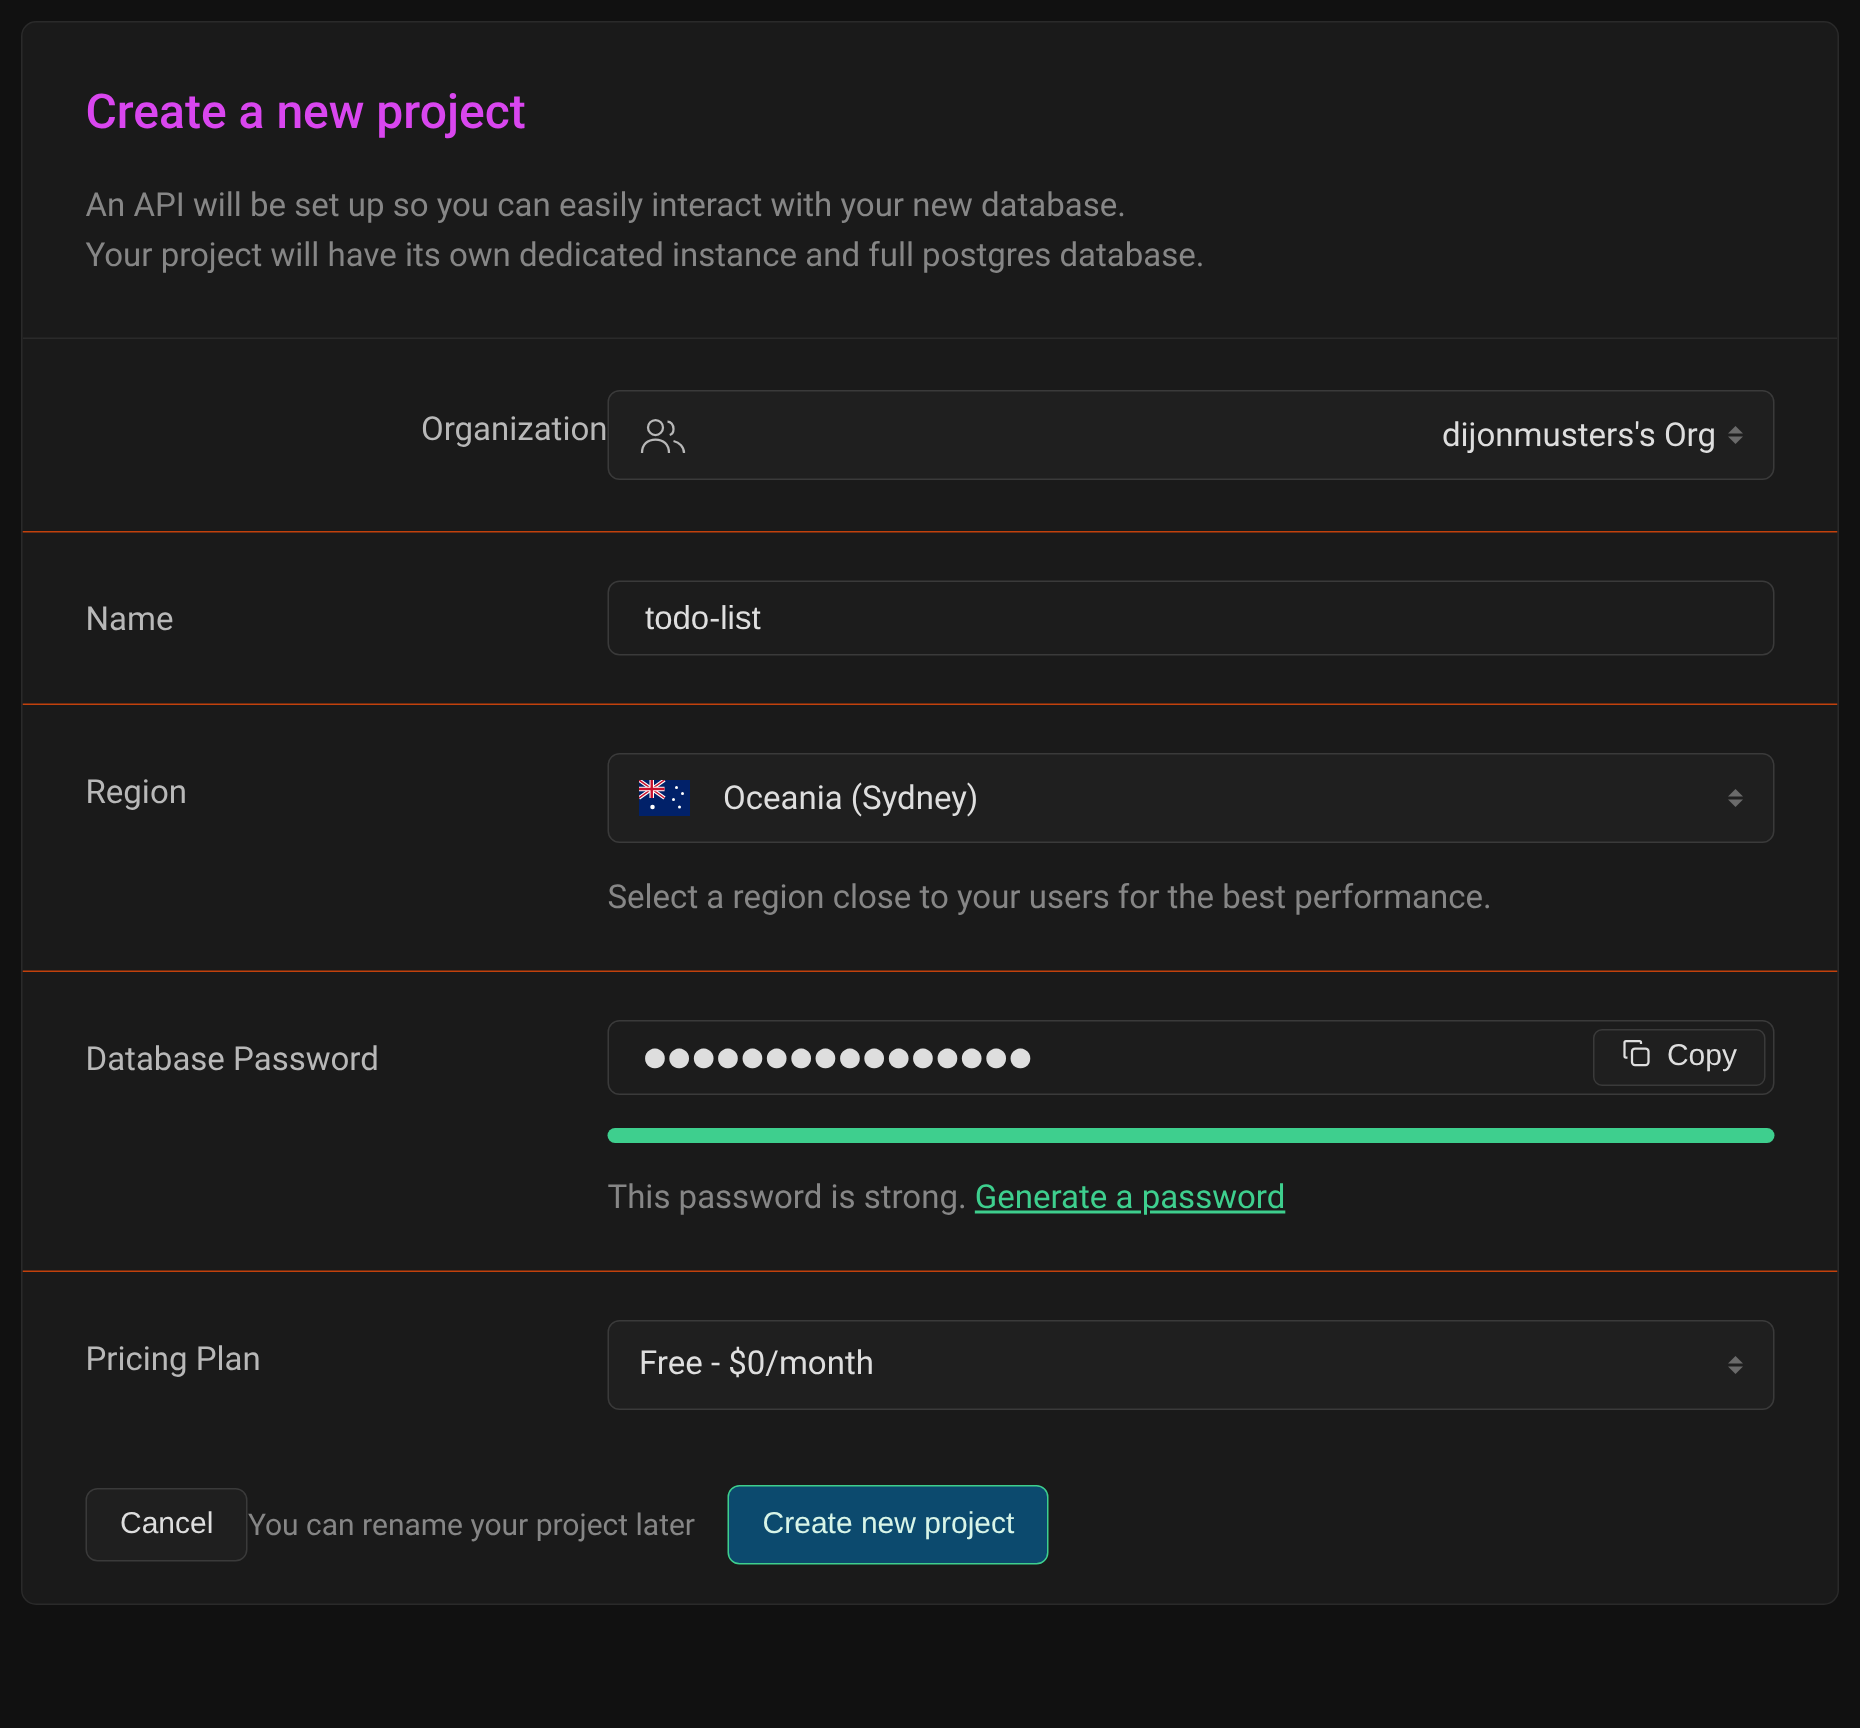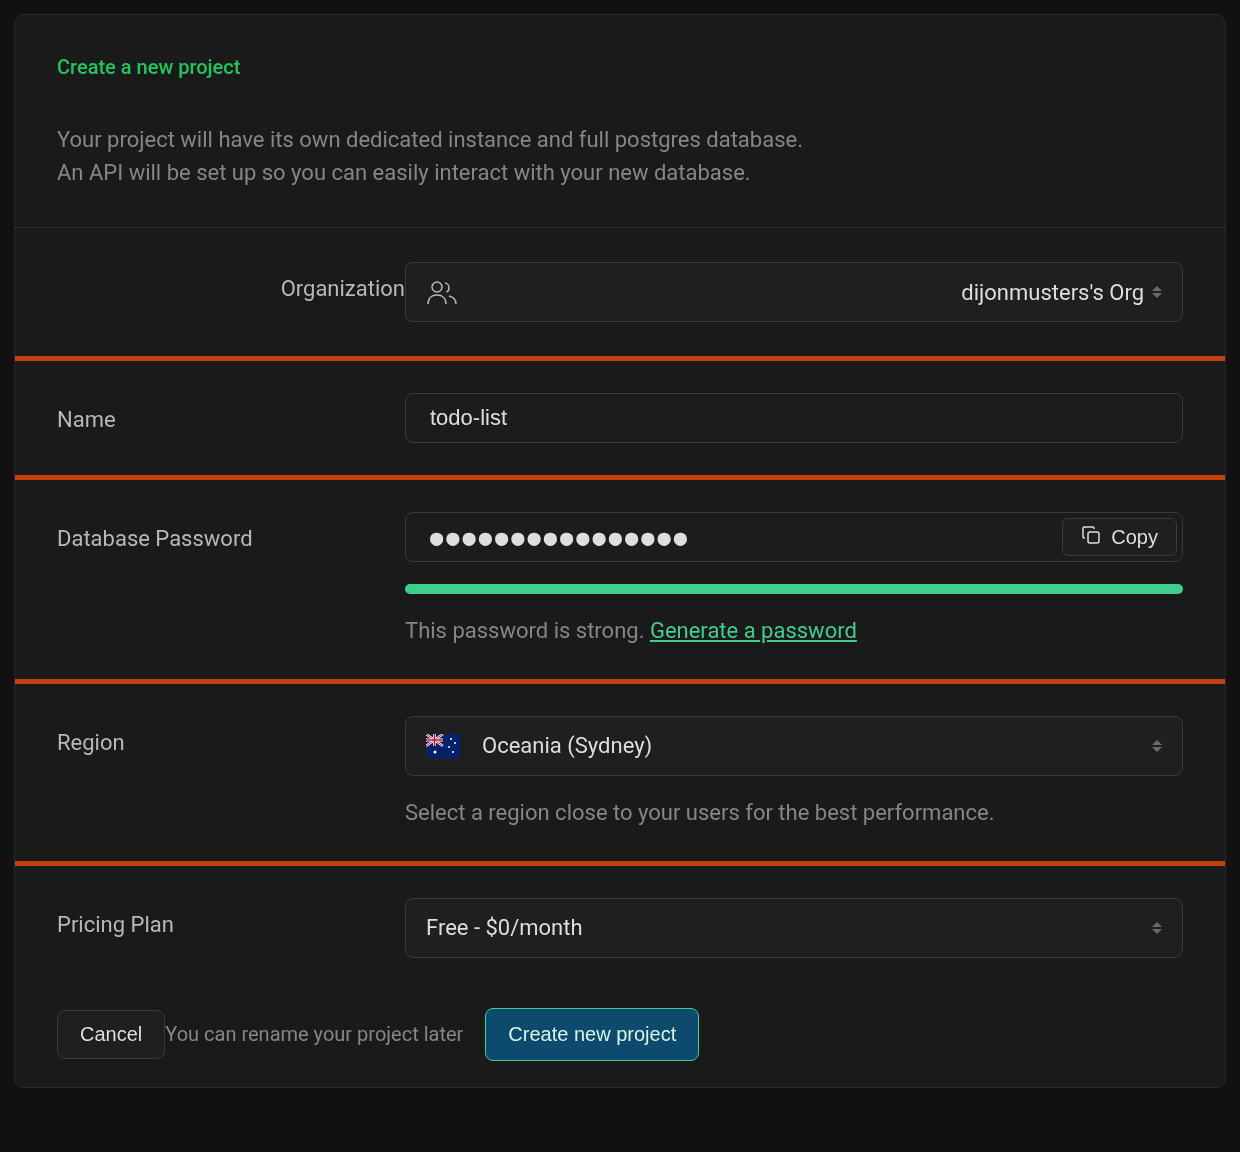--- a/index.html
+++ b/index.html
@@ -18,39 +18,39 @@
     .modal {
       background: #1a1a1a;
       border: 1px solid #2a2a2a;
       border-radius: 10px;
       overflow: hidden;
     }
     .modal-header {
       padding: 40px 42px 38px 42px;
     }
     .modal-title {
-      font-size: 20px;
+      font-size: 32px;
       font-weight: 500;
-      color: #22c55e;
-      margin-bottom: 44px;
+      color: #d946ef;
+      margin-bottom: 28px;
     }
     .modal-description {
       font-size: 22px;
       color: #868686;
       line-height: 1.5;
     }
     .form-section {
       border-top: 1px solid #2a2a2a;
       padding: 0;
     }
     .form-row {
       display: flex;
       align-items: flex-start;
       padding: 32px 42px;
-      border-top: 5px solid #c2410c;
+      border-top: 1px solid #c2410c;
     }
     .form-row:first-child {
       border-top: none;
     }
     .form-row-org {
       padding-top: 34px;
       padding-bottom: 34px;
       text-align: right;
     }
     .form-label {
@@ -213,22 +213,22 @@
     }
   </style>
 </head>
 <body>
 
 <div class="modal">
 
   <div class="modal-header">
     <h1 class="modal-title">Create a new project</h1>
     <div class="modal-description">
+      <div>An API will be set up so you can easily interact with your new database.</div>
       <div>Your project will have its own dedicated instance and full postgres database.</div>
-      <div>An API will be set up so you can easily interact with your new database.</div>
     </div>
   </div>
 
   <div class="form-section">
 
     <div class="form-row form-row-org">
       <div class="form-label">Organization</div>
       <div class="form-control">
         <div class="select-control">
           <span class="users-icon">
@@ -245,42 +245,20 @@
             <span class="arrow-down"></span>
           </span>
         </div>
       </div>
     </div>
 
     <div class="form-row">
       <div class="form-label">Name</div>
       <div class="form-control">
         <input type="text" class="input-control" value="todo-list" style="">
-      </div>
-    </div>
-
-    <div class="form-row">
-      <div class="form-label">Database Password</div>
-      <div class="form-control">
-        <div class="password-wrapper">
-          <input type="text" class="input-control password-input" value="●●●●●●●●●●●●●●●●" style="">
-          <button class="copy-button">
-            <span>
-              <svg width="20" height="20" viewBox="0 0 20 20" fill="none" stroke="#dedede" stroke-width="1.5">
-                <rect x="7" y="7" width="11" height="11" rx="2"></rect>
-                <path d="M4 13 L3 13 C2.4 13 2 12.6 2 12 L2 3 C2 2.4 2.4 2 3 2 L12 2 C12.6 2 13 2.4 13 3 L13 4"></path>
-              </svg>
-            </span>
-            <span>Copy</span>
-          </button>
-        </div>
-        <div class="strength-bar"></div>
-        <div class="helper-text">
-          <span>This password is strong. </span><a class="helper-link">Generate a password</a>
-        </div>
       </div>
     </div>
 
     <div class="form-row">
       <div class="form-label">Region</div>
       <div class="form-control">
         <div class="select-control">
           <span class="flag-icon">
             <svg width="34" height="24" viewBox="0 0 34 24">
               <rect width="34" height="24" fill="#012169"></rect>
@@ -300,20 +278,42 @@
           <span class="select-arrows">
             <span class="arrow-up"></span>
             <span class="arrow-down"></span>
           </span>
         </div>
         <div class="helper-text region-helper">Select a region close to your users for the best performance.</div>
       </div>
     </div>
 
     <div class="form-row">
+      <div class="form-label">Database Password</div>
+      <div class="form-control">
+        <div class="password-wrapper">
+          <input type="text" class="input-control password-input" value="●●●●●●●●●●●●●●●●" style="">
+          <button class="copy-button">
+            <span>
+              <svg width="20" height="20" viewBox="0 0 20 20" fill="none" stroke="#dedede" stroke-width="1.5">
+                <rect x="7" y="7" width="11" height="11" rx="2"></rect>
+                <path d="M4 13 L3 13 C2.4 13 2 12.6 2 12 L2 3 C2 2.4 2.4 2 3 2 L12 2 C12.6 2 13 2.4 13 3 L13 4"></path>
+              </svg>
+            </span>
+            <span>Copy</span>
+          </button>
+        </div>
+        <div class="strength-bar"></div>
+        <div class="helper-text">
+          <span>This password is strong. </span><a class="helper-link">Generate a password</a>
+        </div>
+      </div>
+    </div>
+
+    <div class="form-row">
       <div class="form-label">Pricing Plan</div>
       <div class="form-control">
         <div class="select-control">
           <span class="select-value">Free - $0/month</span>
           <span class="select-arrows">
             <span class="arrow-up"></span>
             <span class="arrow-down"></span>
           </span>
         </div>
       </div>

